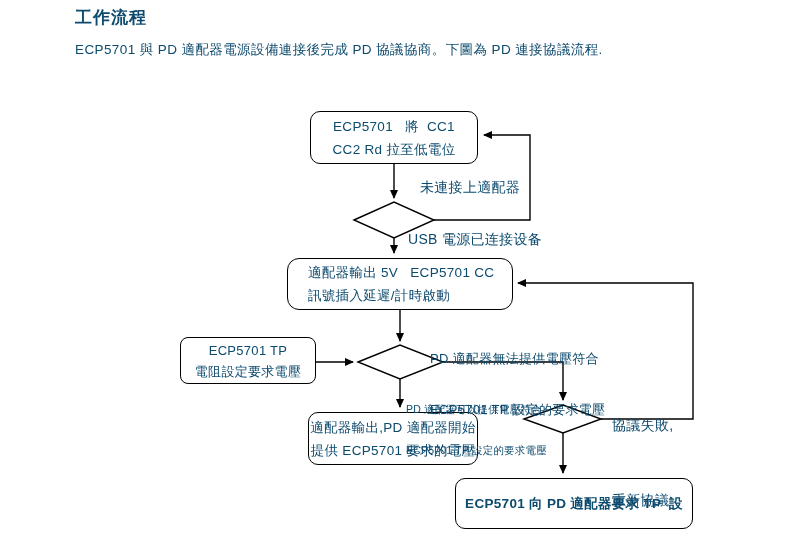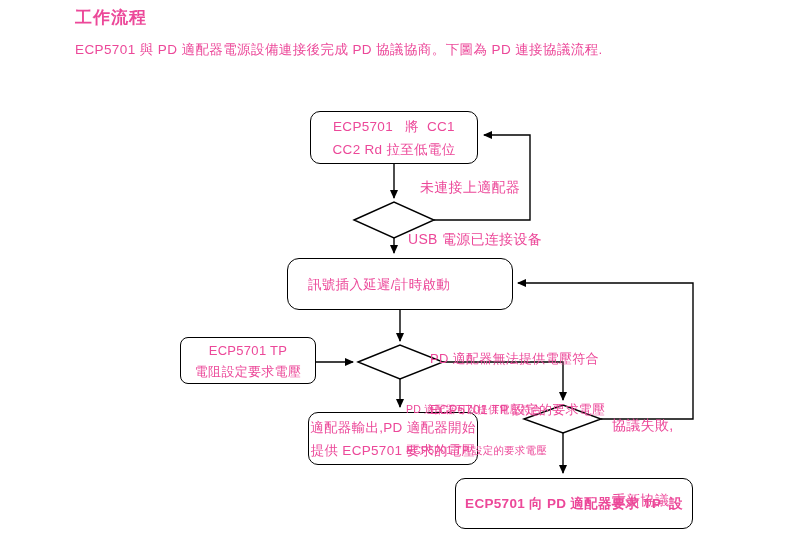--- a/index.html
+++ b/index.html
@@ -3,21 +3,21 @@
 <meta charset="utf-8">
 <style>
   * { margin: 0; padding: 0; box-sizing: border-box; }
   html, body { background: #fff; }
   .page {
     position: relative;
     width: 794px;
     height: 544px;
     background: #ffffff;
     font-family: "Liberation Sans", sans-serif;
-    color: #ec4899;
+    color: #0c4a6e;
     overflow: hidden;
     padding-left: 10px;
   }
   .doc-title {
     position: absolute;
     left: 75px; top: 6px;
     font-size: 17px;
     font-weight: bold;
     letter-spacing: 1px;
   }
@@ -99,20 +99,21 @@
       <polygon points="524,419 563,405 601,419 563,433"></polygon>
     </g>
   </svg>
 
   <div class="node" style="left:310px; top:111px; width:168px; height:53px;justify-content:center;">
     <div class="nline">ECP5701   將  CC1</div>
     <div class="nline">CC2 Rd 拉至低電位</div>
   </div>
 
   <div class="node align-left" style="left:287px; top:258px; width:226px; height:52px; padding-left:20px; border-radius:12px;">
+    <div class="nline">適配器輸出 5V   ECP5701 CC</div>
     <div class="nline">訊號插入延遲/計時啟動</div>
   </div>
 
   <div class="node" style="left:180px; top:337px; width:136px; height:47px; border-radius:8px; line-height:21px; font-size:13px;">
     <div class="nline">ECP5701 TP</div>
     <div class="nline">電阻設定要求電壓</div>
   </div>
 
   <div class="node" style="left:308px; top:412px; width:170px; height:53px;">
     <div class="nline">適配器輸出,PD 適配器開始</div>

